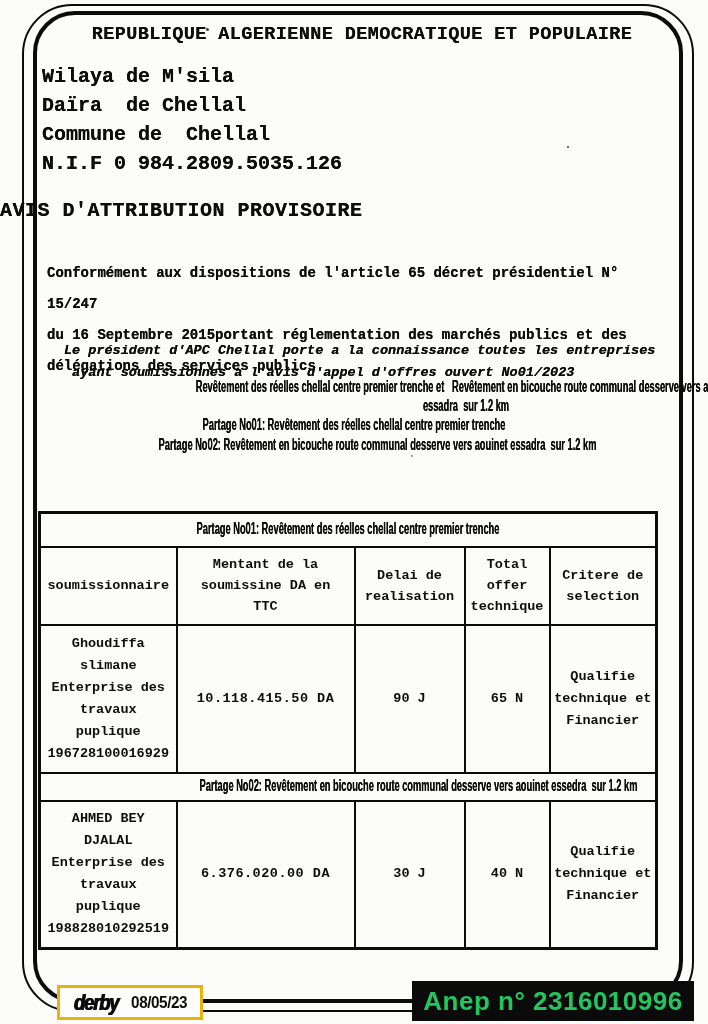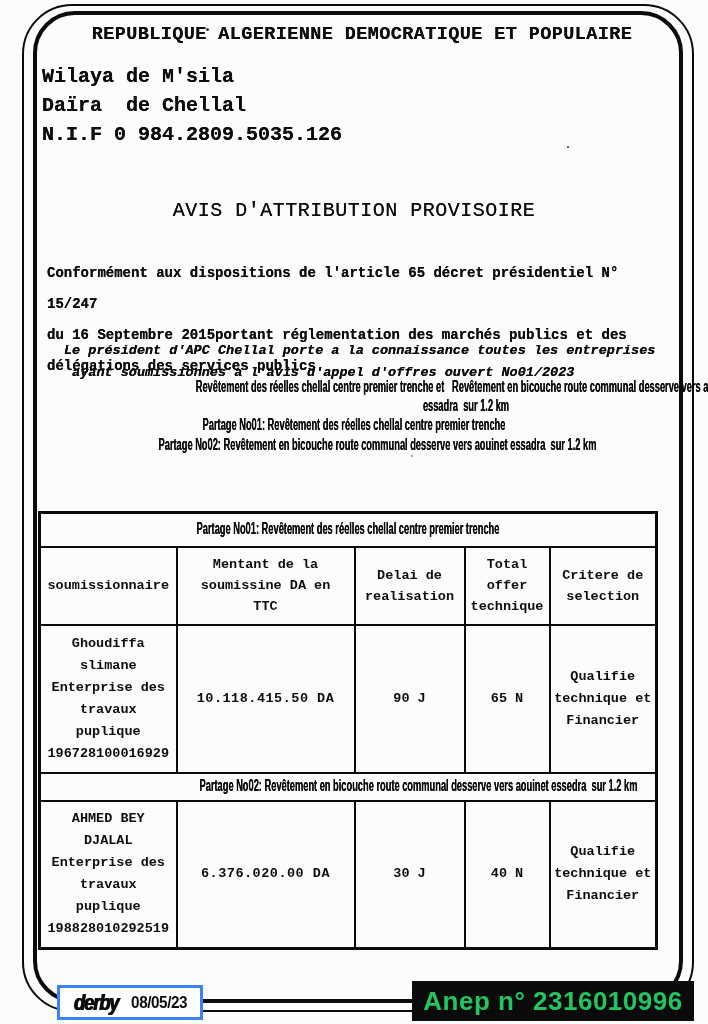--- a/index.html
+++ b/index.html
@@ -44,22 +44,22 @@
 
   .admin-block { left: 42px; top: 62px; z-index: 2; }
   .admin-line {
     font-size: 20px; font-weight: 700;
     line-height: 29px;
     white-space: pre;
   }
 
   .notice-title {
     left: 0; right: 0; top: 199px;
-    text-align: center;
-    font-size: 20px; font-weight: 400;
+    text-align: left;
+    font-size: 20px; font-weight: 700;
     letter-spacing: 0.5px;
     z-index: 2;
   }
 
   .intro-para {
     left: 47px; top: 258px; width: 630px;
     font-size: 14px; font-weight: 700;
     line-height: 31px;
     white-space: pre-wrap;
     z-index: 2;
@@ -109,21 +109,21 @@
   tr.section-row-2 td { height: 28px; }
   tr.head-row th { height: 78px; font-size: 13.5px; line-height: 21px; white-space: pre-line; }
   tr.data-row td { height: 148px; font-size: 13.5px; line-height: 22px; white-space: pre-line; }
   td.montant-cell { font-size: 14px; letter-spacing: 0.5px; border-radius: 18px; }
   .section-row .condensed { font-size: 16px; }
 
   
   .stamp-box {
     left: 57px; top: 985px; width: 146px; height: 35px;
     background: #fdfdfc;
-    border: 3px solid #3b82f6;
+    border: 3px solid #eab308;
     display: flex; align-items: center; justify-content: center;
     gap: 5px;
     z-index: 3;
   }
   .stamp-logo {
     font-family: "Liberation Sans", sans-serif;
     font-weight: 700; font-style: italic;
     font-size: 22px; letter-spacing: -1.5px;
     transform: scaleX(0.85);
     text-shadow: 0.6px 0 0 currentColor, -0.6px 0 0 currentColor;
@@ -160,20 +160,21 @@
 
   <div class="abs speck s1"></div>
   <div class="abs speck s2"></div>
   <div class="abs speck s3"></div>
 
   <div class="abs republic-title ink">REPUBLIQUE ALGERIENNE DEMOCRATIQUE ET POPULAIRE</div>
 
   <div class="abs admin-block">
     <div class="admin-line ink">Wilaya de M'sila</div>
     <div class="admin-line ink">Daïra  de Chellal</div>
+    <div class="admin-line ink">Commune de  Chellal</div>
     <div class="admin-line ink">N.I.F 0 984.2809.5035.126</div>
   </div>
 
   <div class="abs notice-title ink">AVIS D'ATTRIBUTION PROVISOIRE</div>
 
   <div class="abs intro-para ink">Conformément aux dispositions de l'article 65 décret présidentiel N° 15/247
 du 16 Septembre 2015portant réglementation des marchés publics et des
 délégations des services publics.</div>
 
   <div class="abs announce-para ink">Le président d'APC Chellal porte a la connaissance toutes les entreprises

